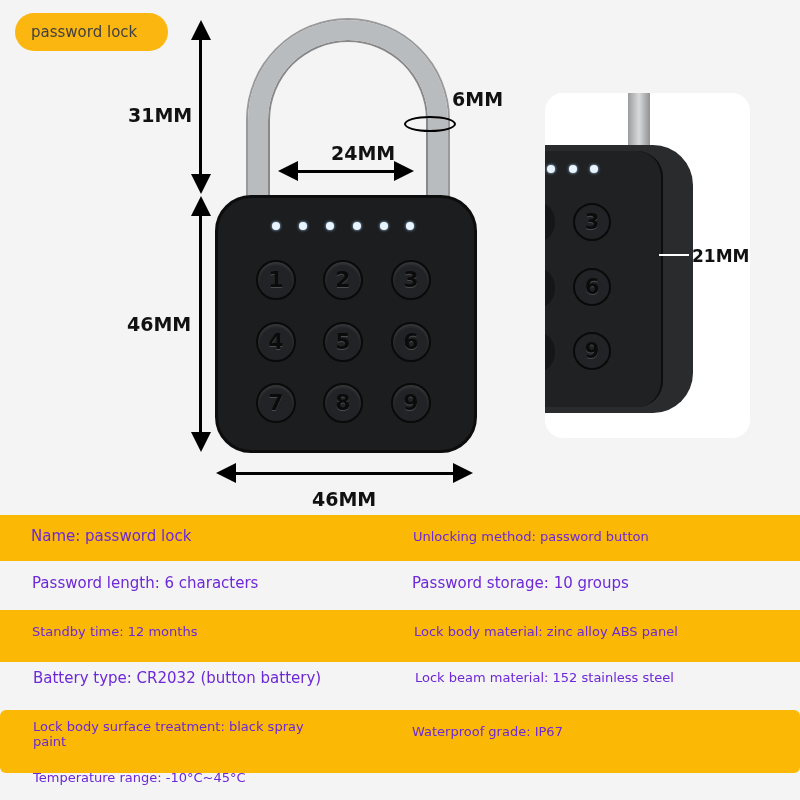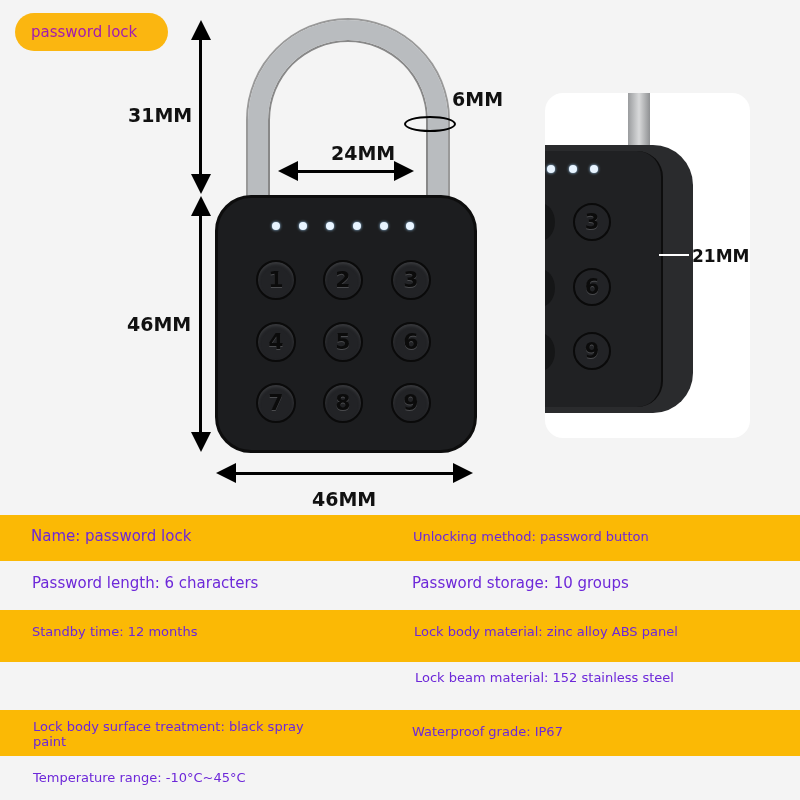--- a/index.html
+++ b/index.html
@@ -1,18 +1,18 @@
 <!DOCTYPE html>
 <html><head>
 <meta charset="utf-8">
 <style>
   * { box-sizing: border-box; margin: 0; padding: 0; }
   body { width: 800px; height: 800px; background: #f4f4f4; font-family: "DejaVu Sans", sans-serif; position: relative; overflow: hidden; color: #1a1a1a; }
   .abs { position: absolute; }
-  .pill { left: 15px; top: 13px; width: 153px; height: 38px; border-radius: 19px; background: #fbb610; color: #a21caf; font-size: 15px; line-height: 38px; padding-left: 16px; }
+  .pill { left: 15px; top: 13px; width: 153px; height: 38px; border-radius: 19px; background: #fbb610; color: #404040; font-size: 15px; line-height: 38px; padding-left: 16px; }
   .dim { font-weight: bold; font-size: 19px; color: #111; white-space: nowrap; }
   .vline { width: 3px; background: #000; }
   .hline { height: 3px; background: #000; }
   .tri-up { width: 0; height: 0; border-left: 10px solid transparent; border-right: 10px solid transparent; border-bottom: 20px solid #000; }
   .tri-down { width: 0; height: 0; border-left: 10px solid transparent; border-right: 10px solid transparent; border-top: 20px solid #000; }
   .tri-left { width: 0; height: 0; border-top: 10px solid transparent; border-bottom: 10px solid transparent; border-right: 20px solid #000; }
   .tri-right { width: 0; height: 0; border-top: 10px solid transparent; border-bottom: 10px solid transparent; border-left: 20px solid #000; }
   
   .shackle { left: 248px; top: 20px; width: 200px; height: 230px; border: 20px solid #b9bcbf; border-bottom: none; border-radius: 100px 100px 0 0; box-shadow: inset 0 0 0 2px #888, 0 0 0 2px #999; }
   .body { left: 215px; top: 195px; width: 262px; height: 258px; background: #1c1d1f; border-radius: 36px; border: 3px solid #0d0d0d; }
@@ -106,22 +106,23 @@
   </div>
   <div class="spec-row" style="top:561px;height:49px;border-radius:14px;">
     <div class="cell" style="left:32px;top:14px;font-size:15px;">Password length: 6 characters</div>
     <div class="cell" style="left:412px;top:14px;font-size:15px;">Password storage: 10 groups</div>
   </div>
   <div class="spec-row yellow" style="top:610px;height:52px;">
     <div class="cell" style="left:32px;top:14px;font-size:13px;">Standby time: 12 months</div>
     <div class="cell" style="left:414px;top:14px;font-size:13px;">Lock body material: zinc alloy ABS panel</div>
   </div>
   <div class="spec-row" style="top:656px;height:54px;">
+    <div class="cell" style="left:33px;top:14px;font-size:15px;">Battery type: CR2032 (button battery)</div>
     <div class="cell" style="left:415px;top:14px;font-size:13px;">Lock beam material: 152 stainless steel</div>
   </div>
-  <div class="spec-row yellow" style="top:710px;height:46px;">
+  <div class="spec-row yellow" style="top:710px;height:63px;border-radius:6px;">
     <div class="cell" style="left:33px;top:9px;width:300px;font-size:13px;line-height:15px;">Lock body surface treatment: black spray paint</div>
     <div class="cell" style="left:412px;top:14px;font-size:13px;">Waterproof grade: IP67</div>
   </div>
   <div class="spec-row" style="top:756px;height:44px;">
     <div class="cell" style="left:33px;top:14px;font-size:13px;">Temperature range: -10°C~45°C</div>
   </div>
 </div>
 
 </body></html>

